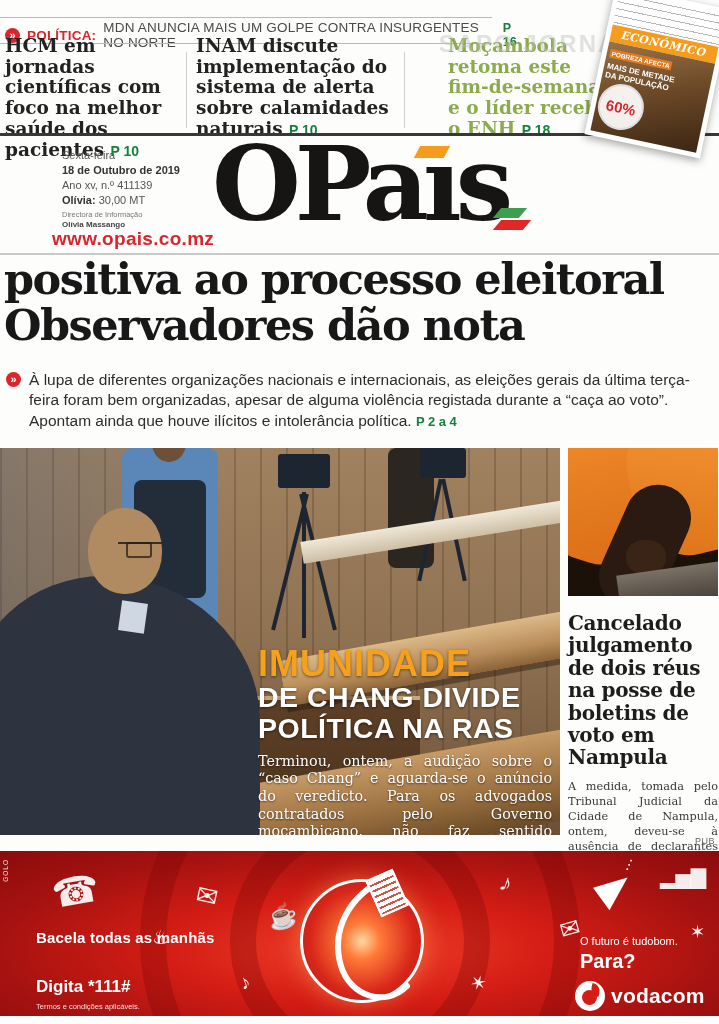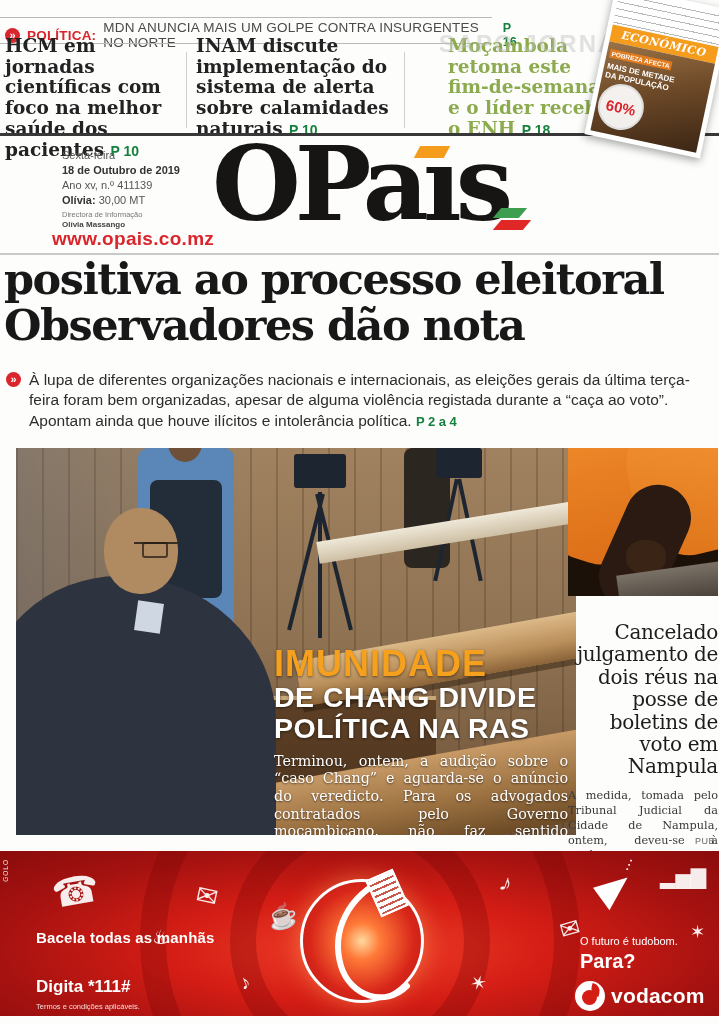--- a/index.html
+++ b/index.html
@@ -48,21 +48,21 @@
   .flag-red { position:absolute; right:-20px; bottom:10px; width:30px; height:10px; background:#e02826; transform:skewX(-40deg); }
   .grayrule { position:absolute; left:0; top:253px; width:719px; height:2px; background:#c9c9c9; }
 
   
   .mainhead { position:absolute; left:4px; top:256px; width:714px; font-family:"DejaVu Serif", serif; font-weight:bold; font-size:43px; line-height:1.07; letter-spacing:-1.5px; color:#181818; }
   .standfirst { position:absolute; left:6px; top:370px; width:708px; display:flex; gap:8px; }
   .standfirst .txt { font-size:15.5px; line-height:1.32; color:#2d2d2d; }
   .standfirst .pageref { font-size:13px; }
 
   
-  .photo { position:absolute; left:0; top:448px; width:560px; height:387px; overflow:hidden; background:#7f1d1d;margin-left:16px; }
+  .photo { position:absolute; left:0; top:448px; width:560px; height:387px; overflow:hidden; background:#7f1d1d; }
   .ph-wall { position:absolute; inset:0; background:linear-gradient(180deg,#a08260 0%,#8f7252 50%,#6d5136 100%); }
   .ph-planks { position:absolute; inset:0; background:repeating-linear-gradient(90deg, rgba(50,32,18,.22) 0 2px, transparent 2px 26px); }
   .ph-bluetint { position:absolute; left:0; top:0; width:240px; height:387px; background:linear-gradient(90deg, rgba(70,95,130,.30), rgba(70,95,130,0)); }
   .ph-benchback { position:absolute; left:0; top:248px; width:420px; height:150px; background:linear-gradient(180deg,#5d4026 0%,#49301b 100%); border-top:4px solid #c9a878; }
   .ph-rail-top { position:absolute; left:300px; top:68px; width:330px; height:22px; background:linear-gradient(180deg,#efe8d8,#cdbfa4); transform:rotate(-9deg); }
   .ph-rail { position:absolute; left:280px; top:180px; width:380px; height:46px; background:linear-gradient(180deg,#dcb988 0%,#b98e5a 60%,#8a6338 100%); transform:rotate(-10deg); box-shadow:0 6px 0 rgba(40,24,12,.45); }
   .ph-rail2 { position:absolute; left:250px; top:300px; width:420px; height:90px; background:linear-gradient(180deg,#c79a66 0%,#9a7040 55%,#6b4a26 100%); transform:rotate(-10deg); }
   .ph-officer { position:absolute; left:122px; top:0; width:96px; height:178px; background:#5b87b8; border-radius:10px 10px 0 0; }
   .ph-officer .vest { position:absolute; left:12px; top:32px; width:72px; height:118px; background:#232d3a; border-radius:8px; }
   .ph-officer .head { position:absolute; left:30px; top:-24px; width:34px; height:38px; background:#6e4f38; border-radius:50%; }
@@ -81,21 +81,21 @@
   .ov-body { margin-top:9px; color:#fff; font-family:"DejaVu Serif", serif; font-size:14.3px; line-height:1.24; text-align:justify; text-shadow:0 1px 2px rgba(0,0,0,.6); }
 
   
   .sidecol { position:absolute; left:568px; top:448px; width:150px; }
   .sidephoto { position:relative; width:150px; height:148px; background:#1c1109; overflow:hidden; }
   .sp-orange1 { position:absolute; left:-28px; top:-34px; width:130px; height:150px; background:linear-gradient(150deg,#f3902e,#d96a14); border-radius:45%; transform:rotate(18deg); }
   .sp-orange2 { position:absolute; left:62px; top:-44px; width:120px; height:150px; background:linear-gradient(200deg,#f79a38,#dd7218); border-radius:42%; transform:rotate(-14deg); }
   .sp-arm { position:absolute; left:44px; top:34px; width:66px; height:130px; background:#2a1a11; border-radius:34px; transform:rotate(24deg); }
   .sp-hand { position:absolute; left:58px; top:92px; width:40px; height:34px; background:#3a2416; border-radius:45%; }
   .sp-ledge { position:absolute; right:-10px; bottom:-6px; width:110px; height:34px; background:linear-gradient(180deg,#7a7166,#4a433b); transform:rotate(-8deg); }
-  .sidehead { margin-top:25px; font-family:"DejaVu Serif", serif; font-weight:normal; font-size:20px; line-height:1.12; color:#1d1d1d; letter-spacing:-.3px;text-align:right; }
+  .sidehead { margin-top:16px; font-family:"DejaVu Serif", serif; font-weight:bold; font-size:20px; line-height:1.12; color:#1d1d1d; letter-spacing:-.3px; }
   .sidebody { margin-top:10px; font-family:"DejaVu Serif", serif; font-size:11.3px; line-height:1.34; color:#3a3a3a; text-align:justify; }
   .sidebody .pageref { font-family:"Liberation Sans", sans-serif; font-size:11px; }
 
   .publabel { position:absolute; right:4px; top:836px; font-size:9px; color:#666; letter-spacing:.5px; }
 
   
   .ad { position:absolute; left:0; top:851px; width:719px; height:165px; overflow:hidden;
         background:radial-gradient(ellipse at 50% 60%, #f0402a 0%, #d41d15 38%, #a51210 72%, #8a0c0c 100%); }
   .ad-ring { position:absolute; border-radius:50%; border:26px solid rgba(110,5,5,.28); }
   .ad-emblem { position:absolute; left:300px; top:28px; width:124px; height:124px; border-radius:50%; border:3px solid #fff;

